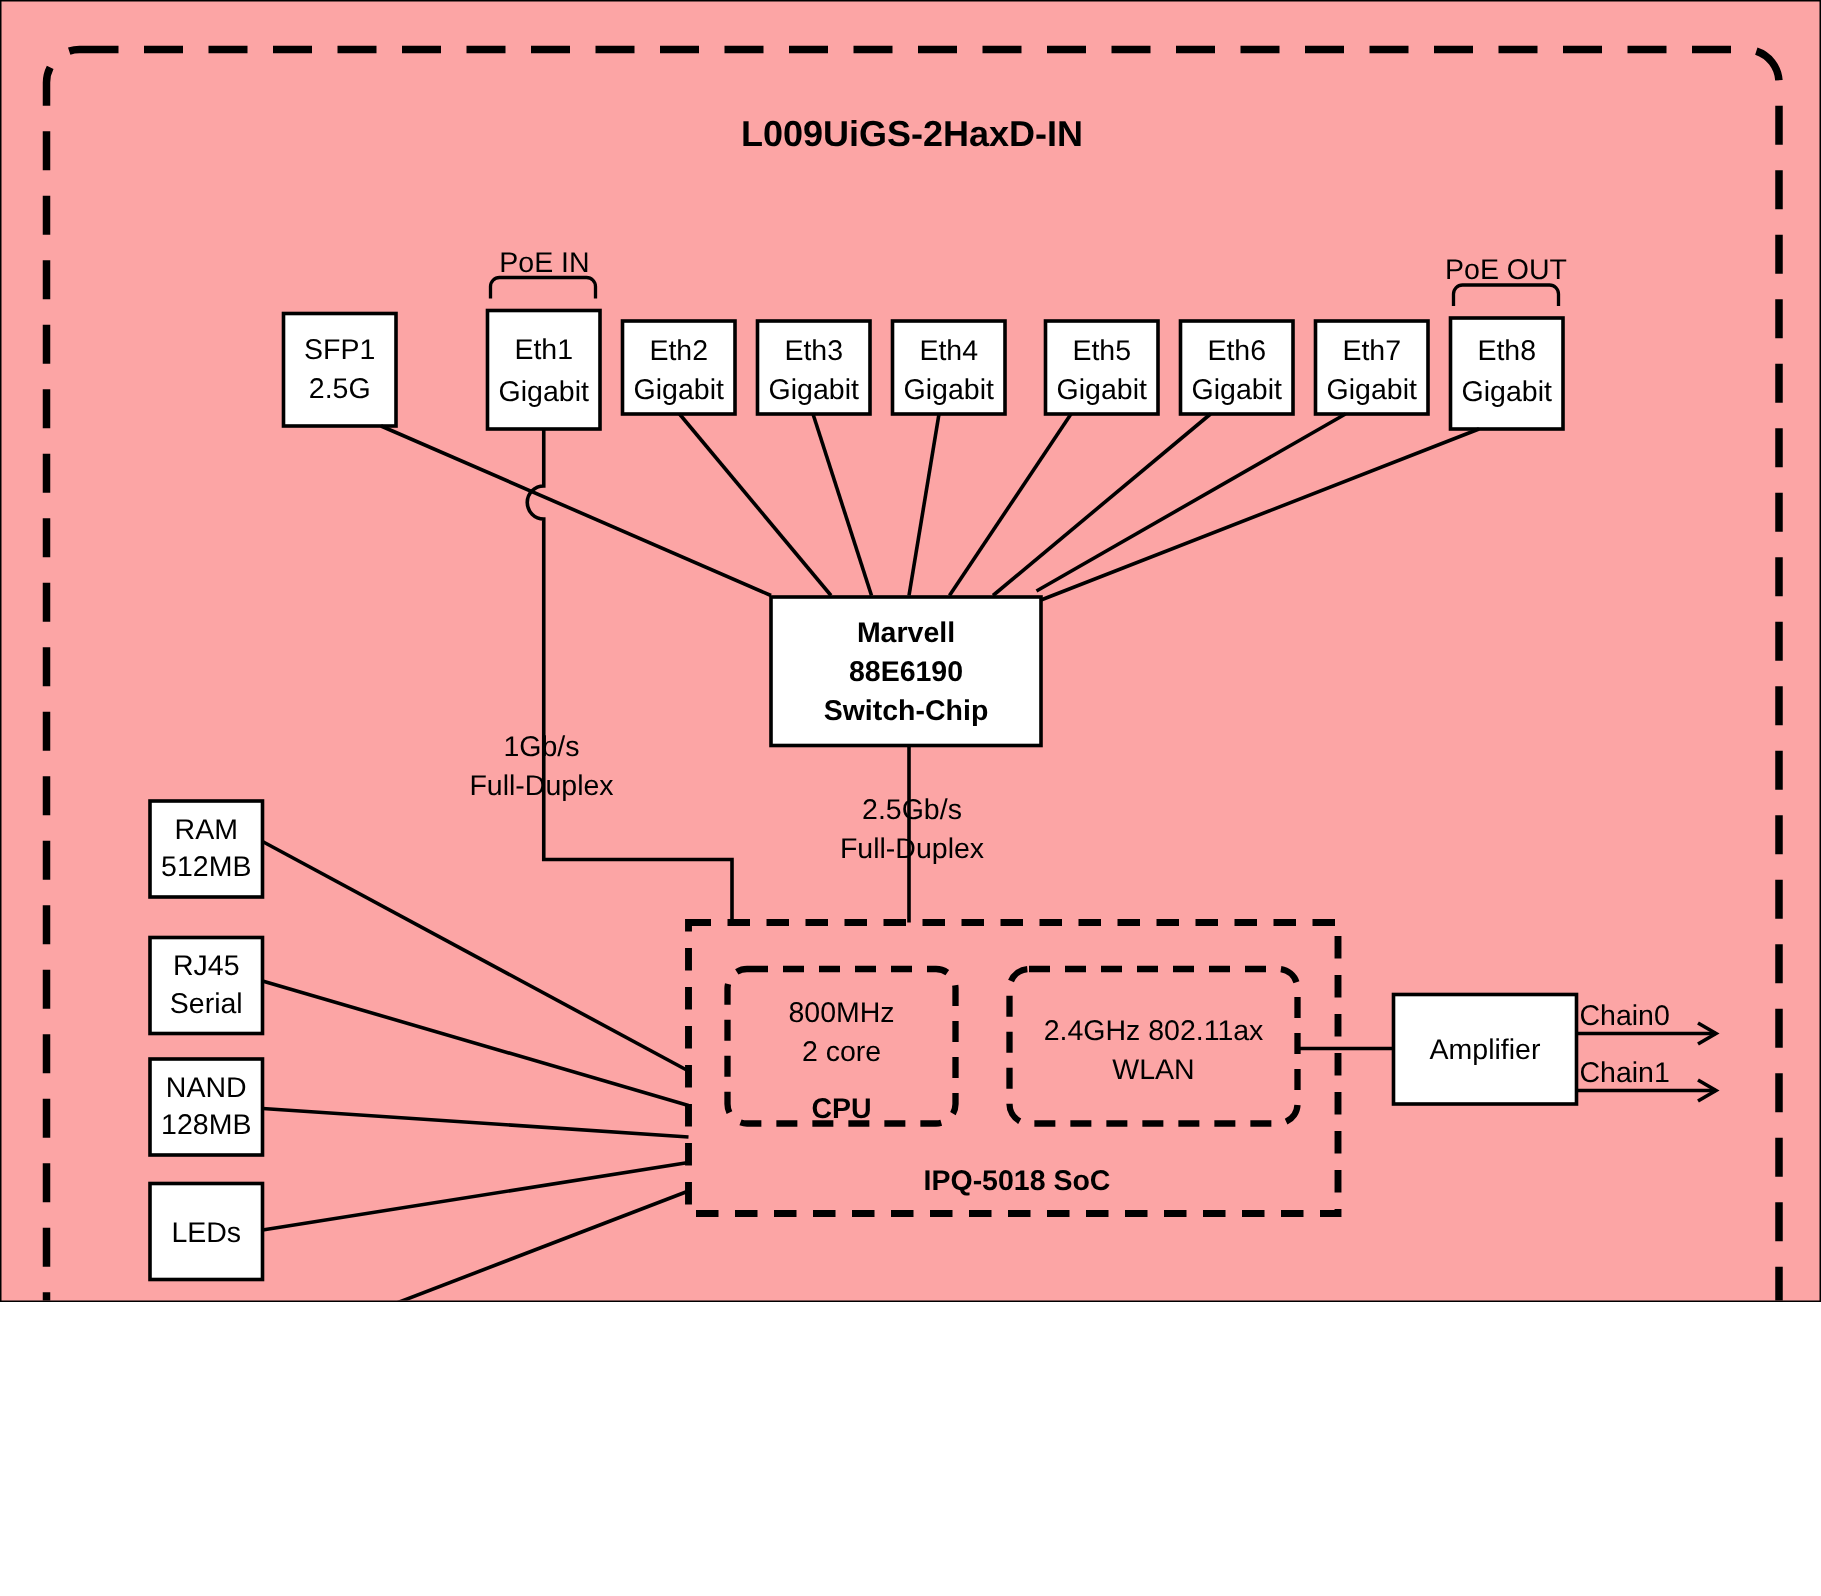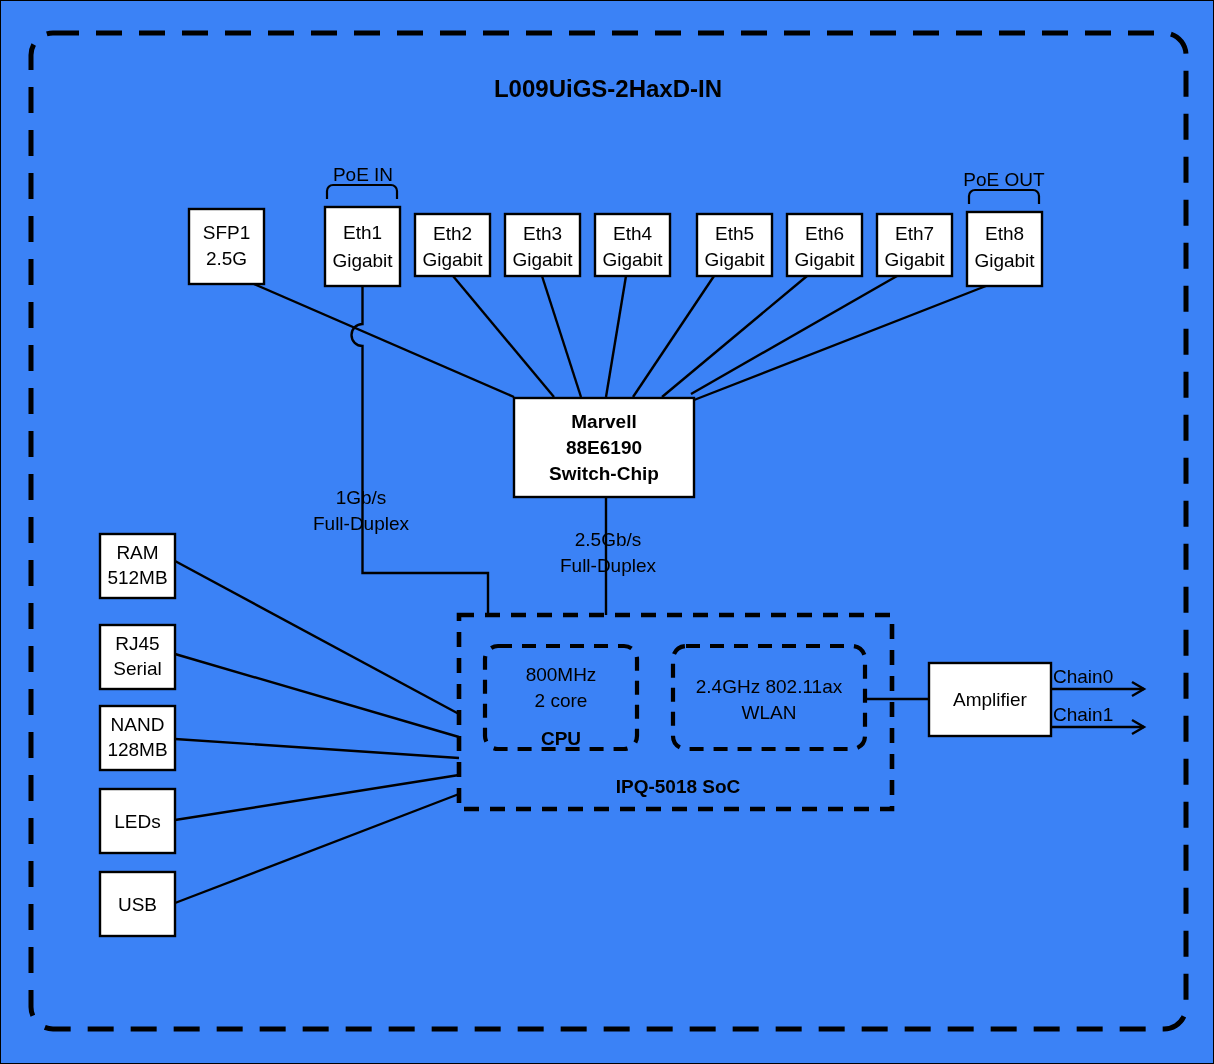--- a/index.html
+++ b/index.html
@@ -1,17 +1,17 @@
 <!DOCTYPE html>
 <html><head>
 <meta charset="utf-8">
 <style>
   html,body{margin:0;padding:0;background:#ffffff;}
   body{width:1214px;height:1064px;font-family:"Liberation Sans",sans-serif;}
-  #frame{position:relative;width:1214px;height:1064px;box-sizing:border-box;border:1px solid #000;background:#3b82f6;overflow:hidden;}
+  #frame{position:relative;width:1214px;height:868px;box-sizing:border-box;border:1px solid #000;background:#fca5a5;overflow:hidden;}
   svg{display:block;}
   .bx{fill:#fff;stroke:#000;stroke-width:2.4;}
   .ln{stroke:#000;stroke-width:2.4;fill:none;}
   .lnb{stroke:#000;stroke-width:2.2;fill:none;}
   .dash-outer{fill:none;stroke:#000;stroke-width:5;stroke-dasharray:26 17;stroke-linecap:butt;}
   .dash-soc{fill:none;stroke:#000;stroke-width:4.6;stroke-dasharray:15 11;}
   .dash-inner{fill:none;stroke:#000;stroke-width:4.2;stroke-dasharray:14 10;}
   .t{font-family:"Liberation Sans",sans-serif;font-size:19px;fill:#000;text-anchor:middle;}
   .t-b{font-family:"Liberation Sans",sans-serif;font-size:19px;fill:#000;text-anchor:middle;font-weight:bold;}
   .t-title{font-family:"Liberation Sans",sans-serif;font-size:24px;fill:#000;text-anchor:middle;font-weight:bold;}

